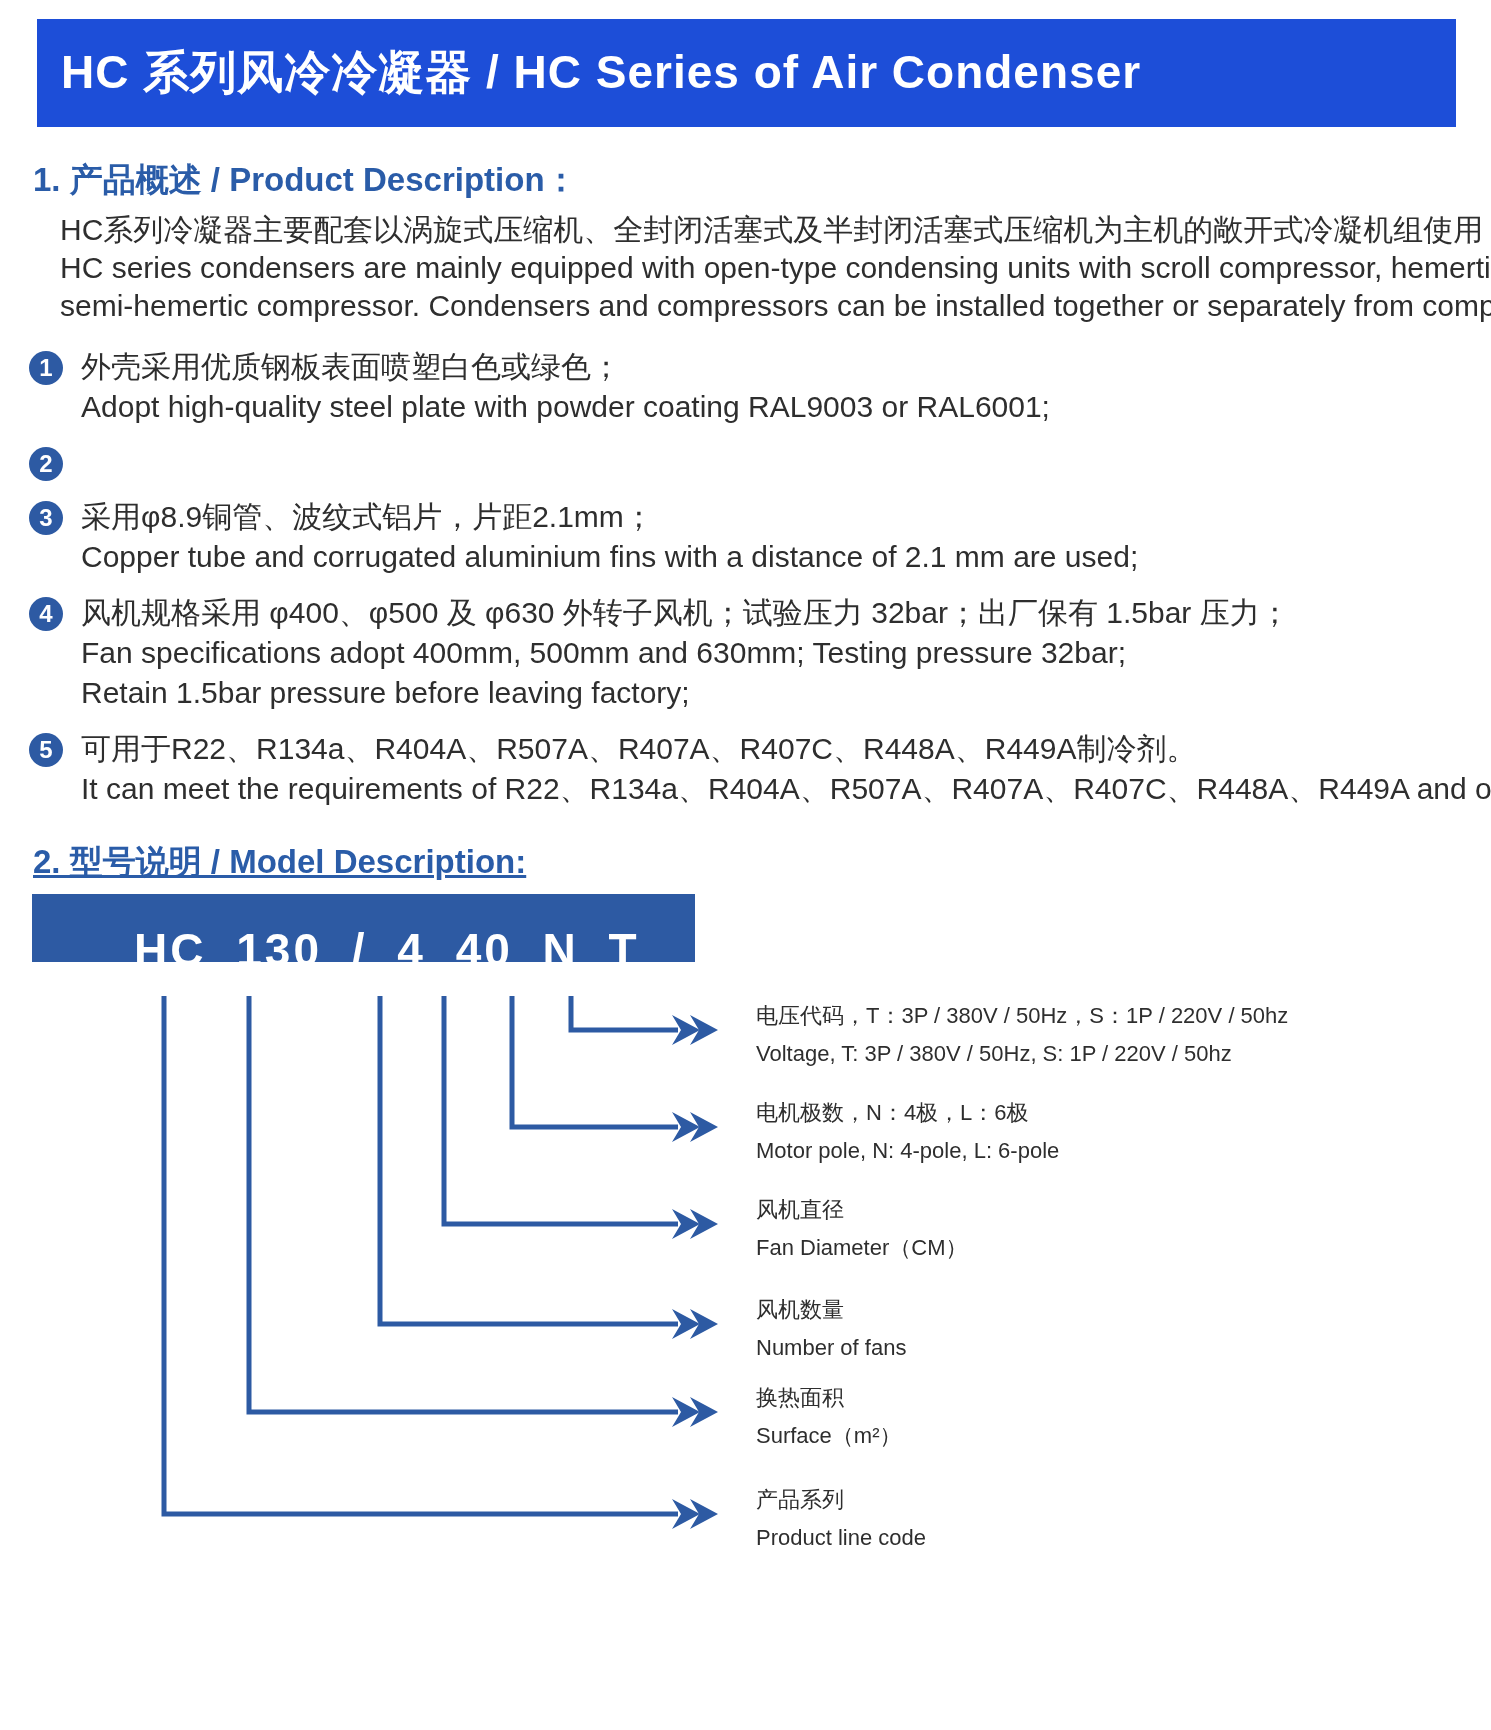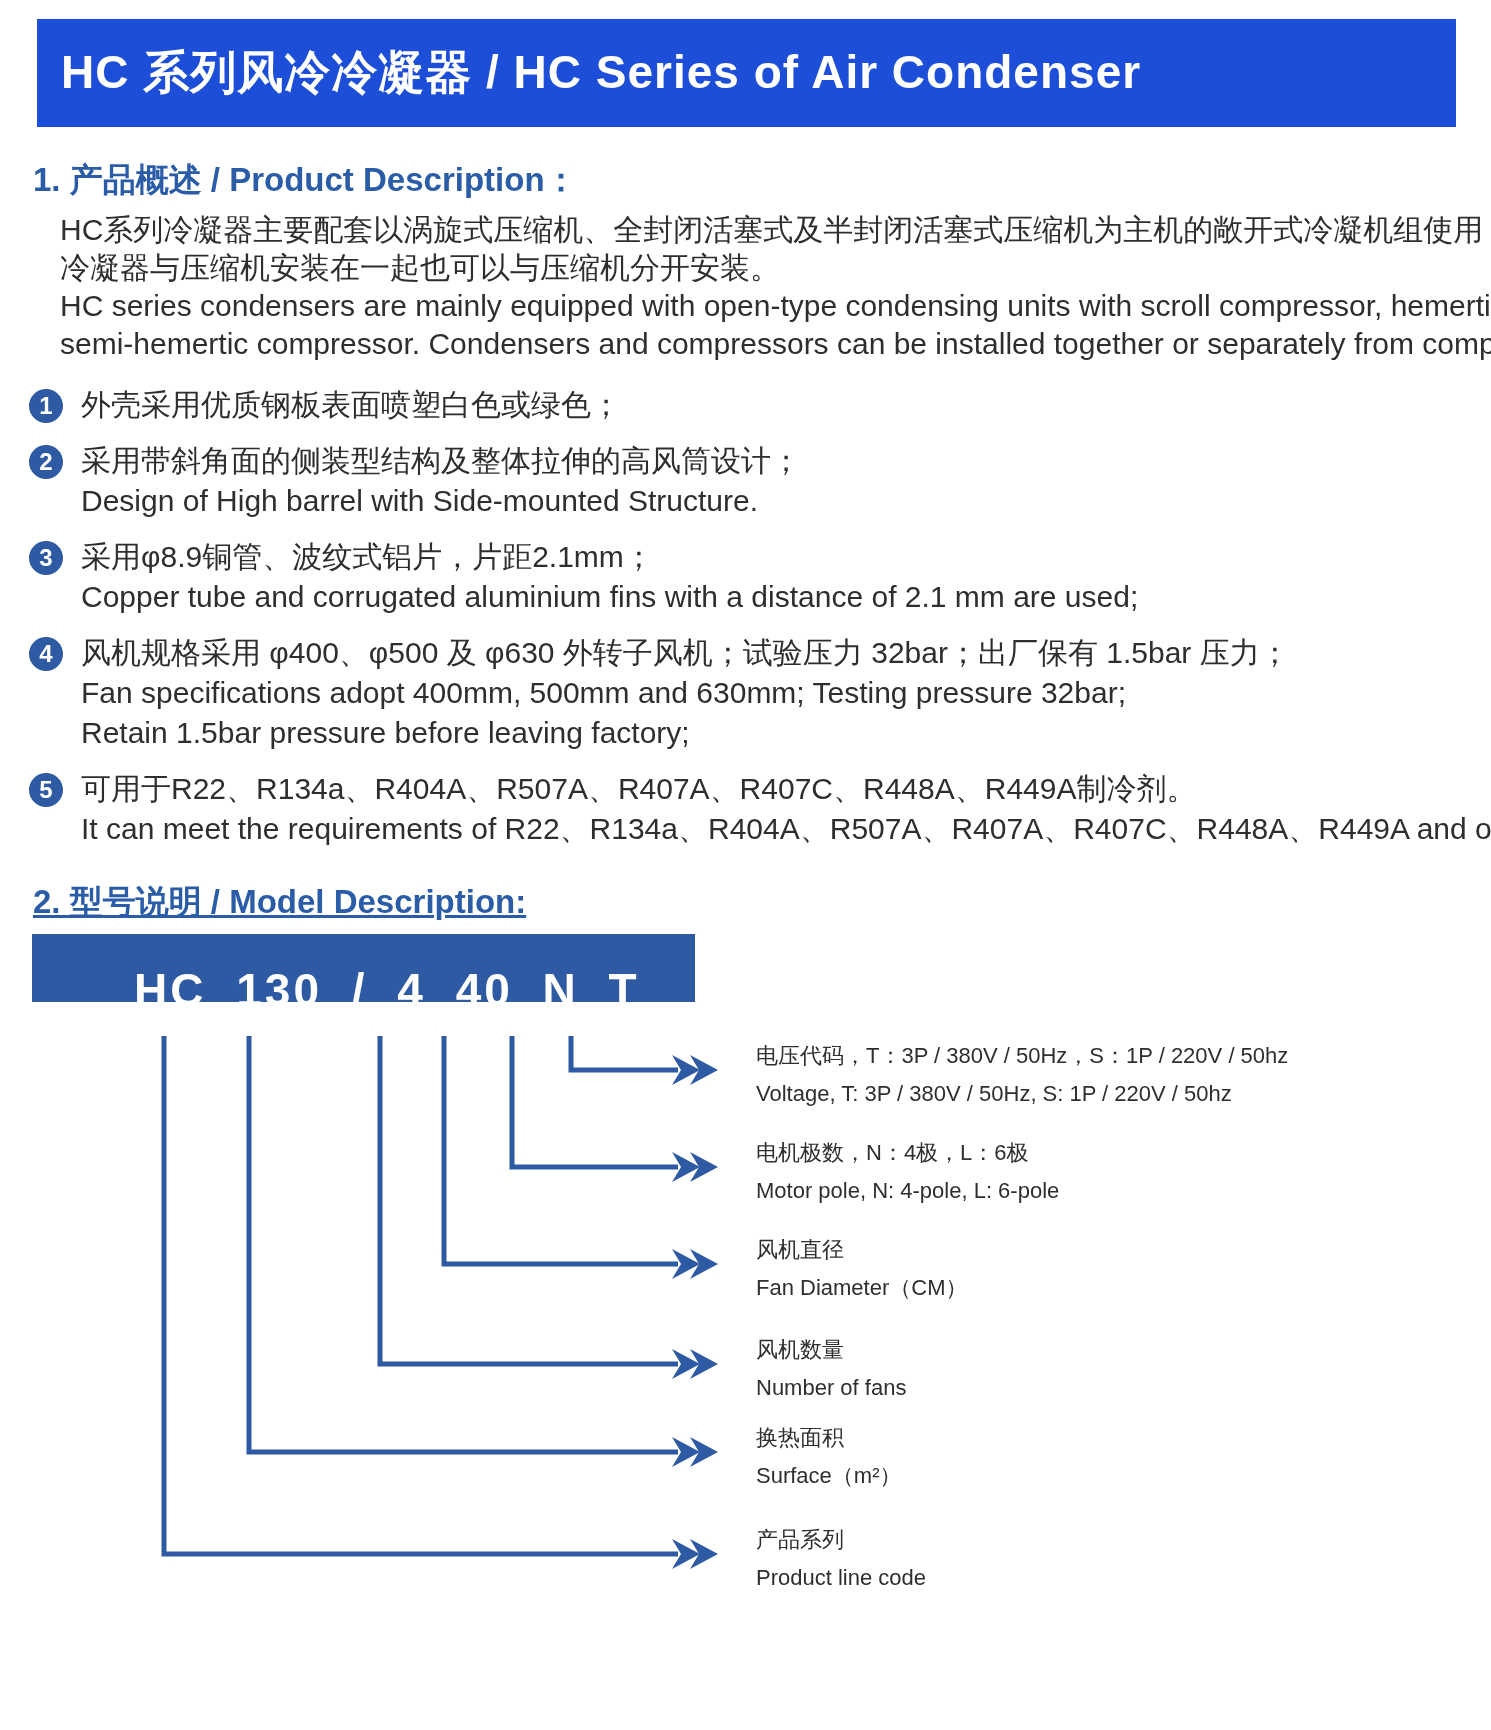--- a/index.html
+++ b/index.html
@@ -70,40 +70,36 @@
 <div class="page">
 
   <div class="banner">
     <div class="banner-title">HC 系列风冷冷凝器 / HC Series of Air Condenser</div>
   </div>
 
   <div class="section-heading">1. 产品概述 / Product Description：</div>
 
   <div class="intro">
     <div>HC系列冷凝器主要配套以涡旋式压缩机、全封闭活塞式及半封闭活塞式压缩机为主机的敞开式冷凝机组使用，</div>
-    <div>冷凝器与压缩机安装在一起也可以与压缩机分开安装。</div>
     <div>HC series condensers are mainly equipped with open-type condensing units with scroll compressor, hemertic &amp;</div>
     <div>semi-hemertic compressor. Condensers and compressors can be installed together or separately from compressors.</div>
   </div>
 
   <div class="bullets">
 
     <div class="bullet">
       <div class="bullet-num">1</div>
       <div class="bullet-lines">
         <div>外壳采用优质钢板表面喷塑白色或绿色；</div>
+        <div>Adopt high-quality steel plate with powder coating RAL9003 or RAL6001;</div>
       </div>
     </div>
 
     <div class="bullet">
       <div class="bullet-num">2</div>
-      <div class="bullet-lines">
-        <div>采用带斜角面的侧装型结构及整体拉伸的高风筒设计；</div>
-        <div>Design of High barrel with Side-mounted Structure.</div>
-      </div>
     </div>
 
     <div class="bullet">
       <div class="bullet-num">3</div>
       <div class="bullet-lines">
         <div>采用φ8.9铜管、波纹式铝片，片距2.1mm；</div>
         <div>Copper tube and corrugated aluminium fins with a distance of 2.1 mm are used;</div>
       </div>
     </div>
 

